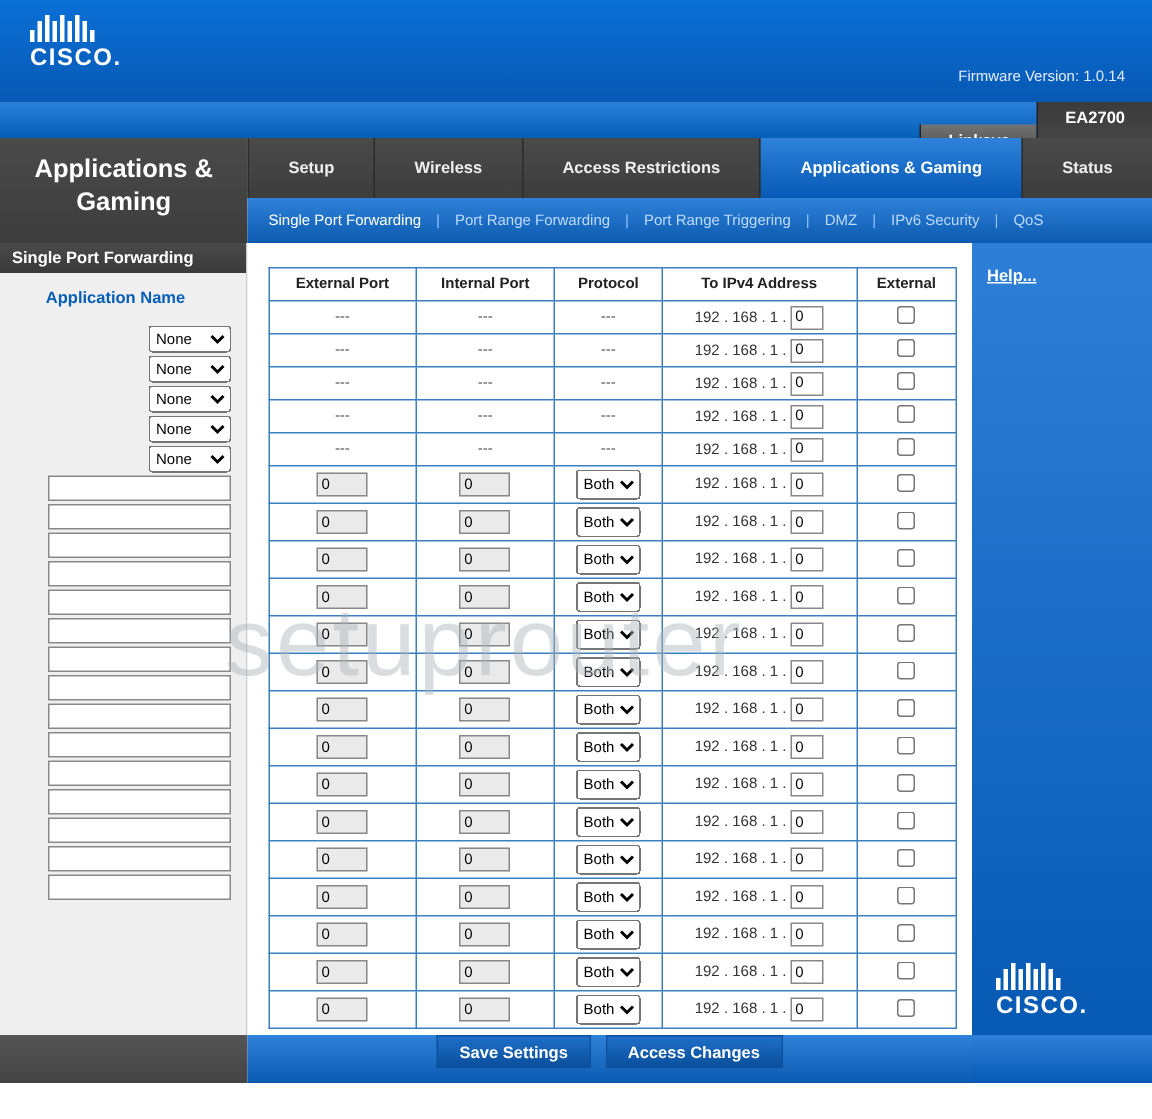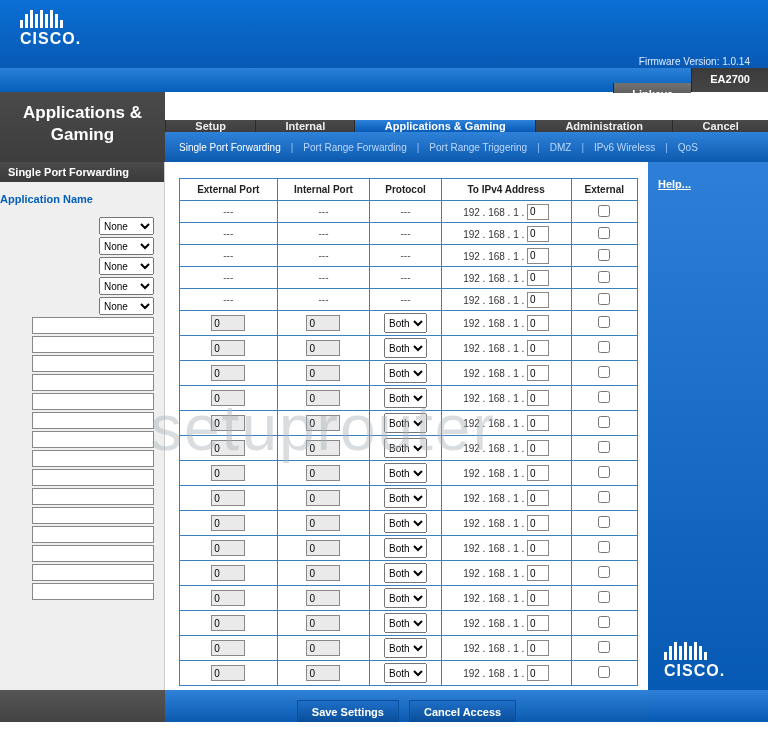--- a/index.html
+++ b/index.html
@@ -3,54 +3,54 @@
 <meta charset="utf-8">
 <style>
   * { box-sizing: border-box; margin: 0; padding: 0; }
   body { font-family: Arial, Helvetica, sans-serif; font-size: 11px; color: #333; background: #fff; width: 768px; }
   .topbar { background: linear-gradient(#0a6fd6,#0859b4); height: 68px; position: relative; color:#fff; }
   .logo { position: absolute; left: 20px; top: 10px; }
   .logo-bars { display:flex; gap:2px; }
   .logo-bars span { display:inline-block; width:3px; background:#fff; }
   .lb1{height:8px;margin-top:10px}.lb2{height:14px;margin-top:4px}.lb3{height:18px;margin-top:0}.lb4{height:14px;margin-top:4px}.lb5{height:18px;margin-top:0}.lb6{height:14px;margin-top:4px}.lb7{height:18px;margin-top:0}.lb8{height:14px;margin-top:4px}.lb9{height:8px;margin-top:10px}
   .logo-text { font-size:16px; letter-spacing:1px; margin-top:2px; font-weight:bold;}
-  .fwver { position:absolute; right:18px; top:56px; font-size:10px; color:#e0ecff; }
+  .fwver { position:absolute; right:18px; top:46px; font-size:10px; color:#e0ecff; }
   .branding { height:24px; background:linear-gradient(#2b81d8,#055eb8); display:flex; justify-content:flex-end; }
   .branding .bcell { background: linear-gradient(#3b3b3b,#454545); color:#fff; font-size:11px; font-weight:bold; padding:5px 18px; border-left:1px solid #222; }
   .bcell.light { background: linear-gradient(#737373,#5f5f5f); margin-top: 15px; }
-  .row1 { display:flex;align-items:flex-end; }
+  .row1 { display:flex; }
   .leftTitle { width:165px; background:linear-gradient(#4a4a4a,#3d3d3d); color:#fff; text-align:center; padding:10px 6px 0 6px; font-size:17px; font-weight:bold; line-height:22px; height:70px;}
   .tabs { flex:1; display:flex; background:linear-gradient(#4a4a4a,#3d3d3d); height:40px; }
   .tab { flex:1 1 auto; color:#eee; font-size:11px; font-weight:bold; display:flex; align-items:center; justify-content:center; text-align:center; padding:0 6px; border-left:1px solid #2b2b2b; cursor:pointer;}
   .tab.active { background:linear-gradient(#2f82d9,#0659b5); color:#fff; }
   .subnav { background:linear-gradient(#2f82d9,#0b5aaf); height:30px; display:flex; align-items:center; padding-left:8px; gap:4px; font-size:10px; }
   .subnav a { color:#bcd9ff; text-decoration:none; padding:0 6px; cursor:pointer;}
   .subnav a.active { color:#fff; }
   .subnav .sep { color:#8fc2ff; }
   .navwrap { flex:1; display:flex; flex-direction:column; }
   .content { display:flex; }
   .sidebar { width:165px; background:#efefef; border-right:1px solid #ccc; }
   .side-section-hdr { background:linear-gradient(#4a4a4a,#3a3a3a); color:#fff; font-weight:bold; font-size:11px; padding:4px 8px; margin-bottom:8px;}
-  .side-label { text-align:left; color:#055eb8; font-size:11px; font-weight:bold; padding:3px 10px 10px 0;}
+  .side-label { text-align:center; color:#055eb8; font-size:11px; font-weight:bold; padding:3px 10px 10px 0;}
   .side-select { display:block; margin:2px 10px 2px auto; width:55px; height:18px; font-size:10px;}
   .side-input { display:block; margin:2px 10px 2px auto; width:122px; height:17px; font-size:10px; background:#fff; border:1px solid #888;}
   .main { flex:1; background:#fff; padding:16px 10px 4px 14px; }
   .help-col { width:120px; background:linear-gradient(#2d7fd7,#075ab4); padding:16px 10px; position:relative;}
   .help-link { color:#fff; text-decoration:underline; font-size:11px; font-weight:bold; cursor:pointer;}
   .footer-logo { position:absolute; bottom:10px; left:16px; color:#fff;}
   table.grid { border-collapse:collapse; width:100%; }
   table.grid th, table.grid td { border:1px solid #3a7fbf; text-align:center; font-size:10px; padding:2px 4px; height:22px;}
   table.grid th { font-weight:bold; color:#222; font-size:10px; background:#fff;}
   td input.sm { width:34px; height:16px; font-size:10px; text-align:left; background:#eaeaea; border:1px solid #888; padding-left:2px;}
   td select.sm { height:20px; font-size:10px;}
   td input.ip { width:22px; height:16px; font-size:10px; text-align:left; padding-left:2px; border:1px solid #888; background:#fff;}
   .ipcell { white-space:nowrap; }
   .dash { color:#555; }
   .chk { width:12px; height:12px; }
-  .footer-bar { background:linear-gradient(#2f82d9,#0a5ab0); height:32px; display:flex; gap:10px; justify-content:center; align-items:flex-end; padding-bottom:0;}
+  .footer-bar { background:linear-gradient(#2f82d9,#0a5ab0); height:32px; display:flex; gap:10px; justify-content:center; align-items:flex-start; padding-bottom:0;}
   .btn { background:linear-gradient(#1e6fc8,#0a4f9c); color:#fff; border:1px solid #0a4f9c; font-size:11px; font-weight:bold; padding:5px 14px 3px; cursor:pointer; }
   .watermark { position:fixed; left:150px; top:391px; font-size:64px; color:rgba(170,180,185,0.45); font-weight:400; letter-spacing:2px; pointer-events:none; z-index:5;}
   .lower { display:flex; }
   .lower-left { width:165px; background:linear-gradient(#555,#444); height:32px;}
   .lower-right { width:120px; background:linear-gradient(#2d7fd7,#075ab4); height:32px;}
   .lower-mid { flex:1; }
 </style>
 </head>
 <body>
 
@@ -77,35 +77,35 @@
 <div class="branding">
   <div class="bcell light">Linksys</div>
   <div class="bcell">EA2700</div>
 </div>
 
 <div class="row1">
   <div class="leftTitle">Applications &amp; Gaming</div>
   <div class="navwrap">
     <div class="tabs" id="tabs">
         <div class="tab">Setup</div>
-        <div class="tab">Internal</div>
+        <div class="tab">Wireless</div>
+        <div class="tab">Access Restrictions</div>
         <div class="tab active">Applications &amp; Gaming</div>
-        <div class="tab">Administration</div>
-        <div class="tab">Cancel</div>
+        <div class="tab">Status</div>
       </div>
     <div class="subnav" id="subnav">
         <a class="active">Single Port Forwarding</a>
         <span class="sep">|</span>
         <a class="">Port Range Forwarding</a>
         <span class="sep">|</span>
         <a class="">Port Range Triggering</a>
         <span class="sep">|</span>
         <a class="">DMZ</a>
         <span class="sep">|</span>
-        <a class="">IPv6 Wireless</a>
+        <a class="">IPv6 Security</a>
         <span class="sep">|</span>
         <a class="">QoS</a>
       </div>
   </div>
 </div>
 
 <div class="content">
   <div class="sidebar">
     <div class="side-section-hdr">Single Port Forwarding</div>
     <div class="side-label">Application Name</div>
@@ -307,16 +307,16 @@
       </div>
       <div class="logo-text">CISCO.</div>
     </div>
   </div>
 </div>
 
 <div class="lower">
   <div class="lower-left"></div>
   <div class="lower-mid footer-bar">
     <button class="btn">Save Settings</button>
-    <button class="btn">Cancel Access</button>
+    <button class="btn">Access Changes</button>
   </div>
   <div class="lower-right"></div>
 </div>
 
 </body></html>

